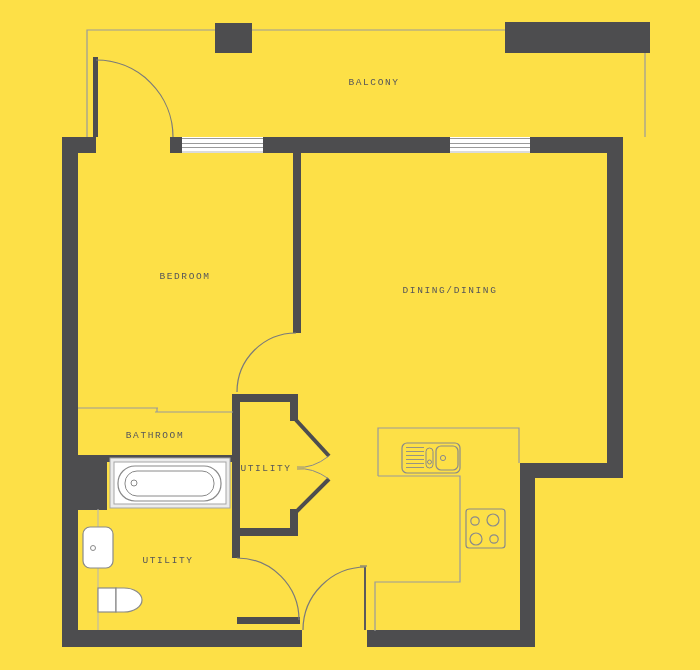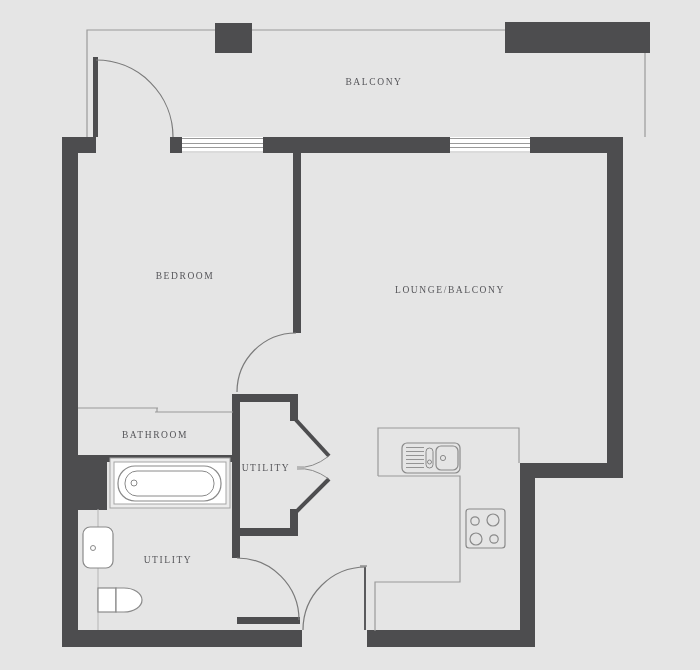--- a/index.html
+++ b/index.html
@@ -1,20 +1,20 @@
 <!DOCTYPE html>
 <html><head>
 <meta charset="utf-8">
 <style>
   html,body{margin:0;padding:0;background:#ffffff;}
   #stage{
     position:relative;
     width:700px;height:670px;
-    background:#e5e5e5;
-    font-family:Liberation Serif, serif;
+    background:#fde047;
+    font-family:Liberation Mono, monospace;
     overflow:hidden;
   }
   #plan-svg{position:absolute;left:0;top:0;}
   .room-label{
     position:absolute;
     transform:translate(-50%,-50%);
     font-size:9.5px;
     letter-spacing:1.6px;
     color:#56565a;
     white-space:nowrap;
@@ -137,18 +137,18 @@
       <rect x="466" y="509" width="39" height="39" rx="3" stroke-width="1.2"></rect>
       <circle cx="475" cy="521" r="4.2" stroke-width="1.2"></circle>
       <circle cx="493" cy="520" r="6" stroke-width="1.2"></circle>
       <circle cx="476" cy="539" r="6" stroke-width="1.2"></circle>
       <circle cx="494" cy="539" r="4.2" stroke-width="1.2"></circle>
     </g>
   </svg>
 
   <div class="room-label" style="left:374px; top:82px;">BALCONY</div>
   <div class="room-label" style="left:185px; top:276px;text-align:right;">BEDROOM</div>
-  <div class="room-label" style="left:450px; top:290px;">LOUNGE/BALCONY</div>
+  <div class="room-label" style="left:450px; top:290px;">DINING/DINING</div>
   <div class="room-label" style="left:155px; top:435px;">BATHROOM</div>
   <div class="room-label" style="left:266px; top:468px;">UTILITY</div>
   <div class="room-label" style="left:168px; top:560px;">UTILITY</div>
 
 </div>
 
 </body></html>

